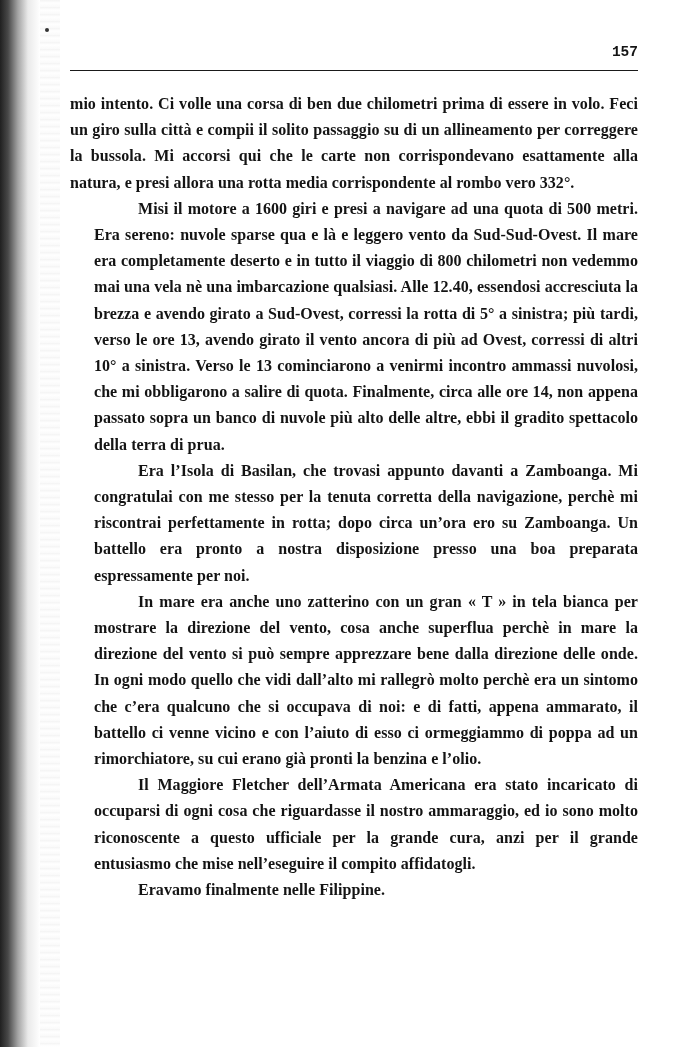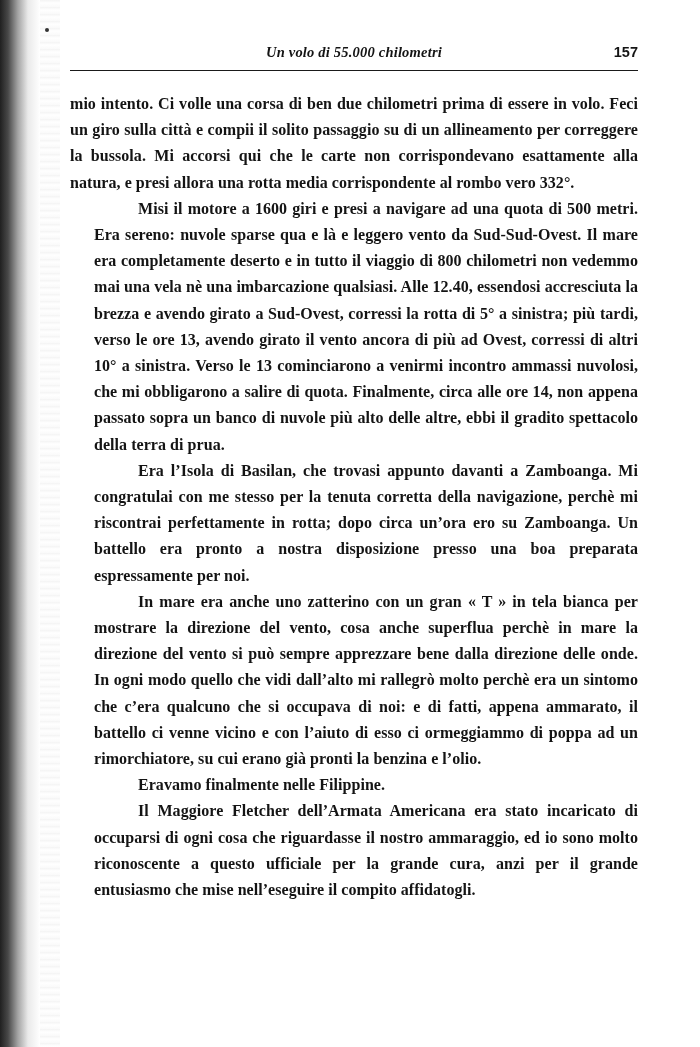--- a/index.html
+++ b/index.html
@@ -59,21 +59,21 @@
       font-size: 14.5px;
       font-family: "Liberation Serif", serif;
       letter-spacing: 0.2px;
     }
     .page-number {
       position: absolute;
       right: 0;
       top: 0;
       font-weight: bold;
       font-size: 14.5px;
-      font-family: Liberation Sans, sans-serif;
+      font-family: Liberation Mono, monospace;
     }
     .header-rule {
       position: absolute;
       left: 70px;
       top: 70px;
       width: 568px;
       height: 0;
       border-top: 1.4px solid #1a1a1a;
     }
     .body-text {
@@ -98,25 +98,24 @@
     }
   </style>
 </head>
 <body>
 
 <div class="spine-shadow"></div>
 <div class="spine-speck"></div>
 <div class="dot"></div>
 
 <div class="header">
-  <span class="running-title">Un volo di 55.000 chilometri</span>
   <span class="page-number">157</span>
 </div>
 <div class="header-rule"></div>
 
 <div class="body-text">
   <p class="para">mio intento. Ci volle una corsa di ben due chilometri prima di essere in volo. Feci un giro sulla città e compii il solito passaggio su di un allineamento per correggere la bussola. Mi accorsi qui che le carte non corrispondevano esattamente alla natura, e presi allora una rotta media corrispondente al rombo vero 332°.</p>
   <p class="para indent">Misi il motore a 1600 giri e presi a navigare ad una quota di 500 metri. Era sereno: nuvole sparse qua e là e leggero vento da Sud-Sud-Ovest. Il mare era completamente deserto e in tutto il viaggio di 800 chilometri non vedemmo mai una vela nè una imbarcazione qualsiasi. Alle 12.40, essendosi accresciuta la brezza e avendo girato a Sud-Ovest, corressi la rotta di 5° a sinistra; più tardi, verso le ore 13, avendo girato il vento ancora di più ad Ovest, corressi di altri 10° a sinistra. Verso le 13 cominciarono a venirmi incontro ammassi nuvolosi, che mi obbligarono a salire di quota. Finalmente, circa alle ore 14, non appena passato sopra un banco di nuvole più alto delle altre, ebbi il gradito spettacolo della terra di prua.</p>
   <p class="para indent">Era l’Isola di Basilan, che trovasi appunto davanti a Zamboanga. Mi congratulai con me stesso per la tenuta corretta della navigazione, perchè mi riscontrai perfettamente in rotta; dopo circa un’ora ero su Zamboanga. Un battello era pronto a nostra disposizione presso una boa preparata espressamente per noi.</p>
   <p class="para indent">In mare era anche uno zatterino con un gran « T » in tela bianca per mostrare la direzione del vento, cosa anche superflua perchè in mare la direzione del vento si può sempre apprezzare bene dalla direzione delle onde. In ogni modo quello che vidi dall’alto mi rallegrò molto perchè era un sintomo che c’era qualcuno che si occupava di noi: e di fatti, appena ammarato, il battello ci venne vicino e con l’aiuto di esso ci ormeggiammo di poppa ad un rimorchiatore, su cui erano già pronti la benzina e l’olio.</p>
+  <p class="para indent">Il Maggiore Fletcher dell’Armata Americana era stato incaricato di occuparsi di ogni cosa che riguardasse il nostro ammaraggio, ed io sono molto riconoscente a questo ufficiale per la grande cura, anzi per il grande entusiasmo che mise nell’eseguire il compito affidatogli.</p>
   <p class="para indent">Eravamo finalmente nelle Filippine.</p>
-  <p class="para indent">Il Maggiore Fletcher dell’Armata Americana era stato incaricato di occuparsi di ogni cosa che riguardasse il nostro ammaraggio, ed io sono molto riconoscente a questo ufficiale per la grande cura, anzi per il grande entusiasmo che mise nell’eseguire il compito affidatogli.</p>
 </div>
 
 </body></html>

